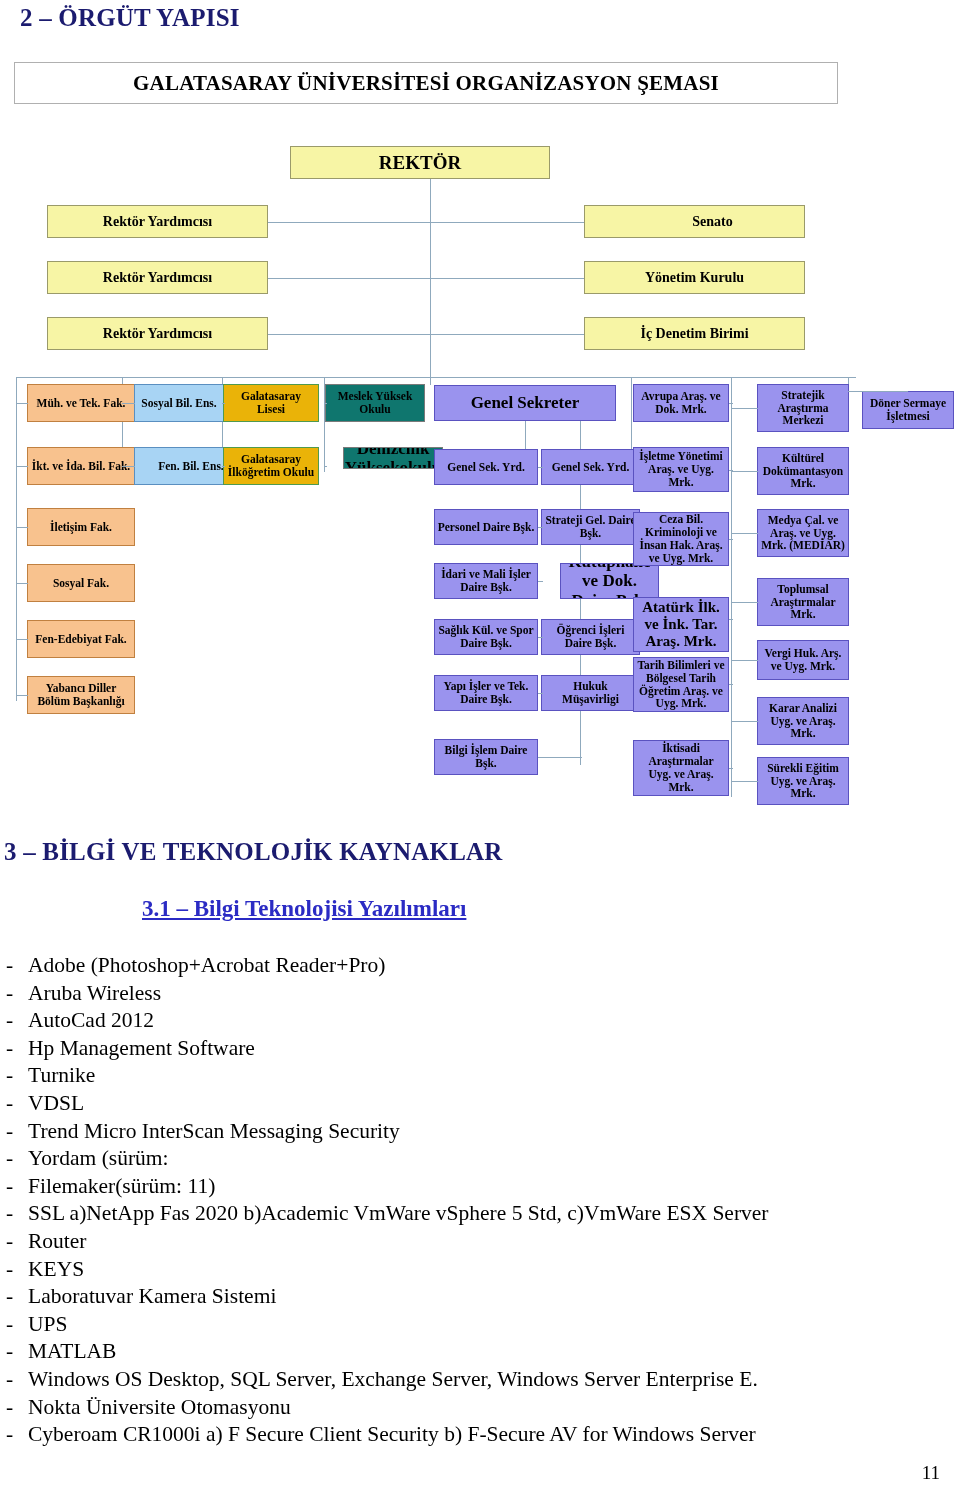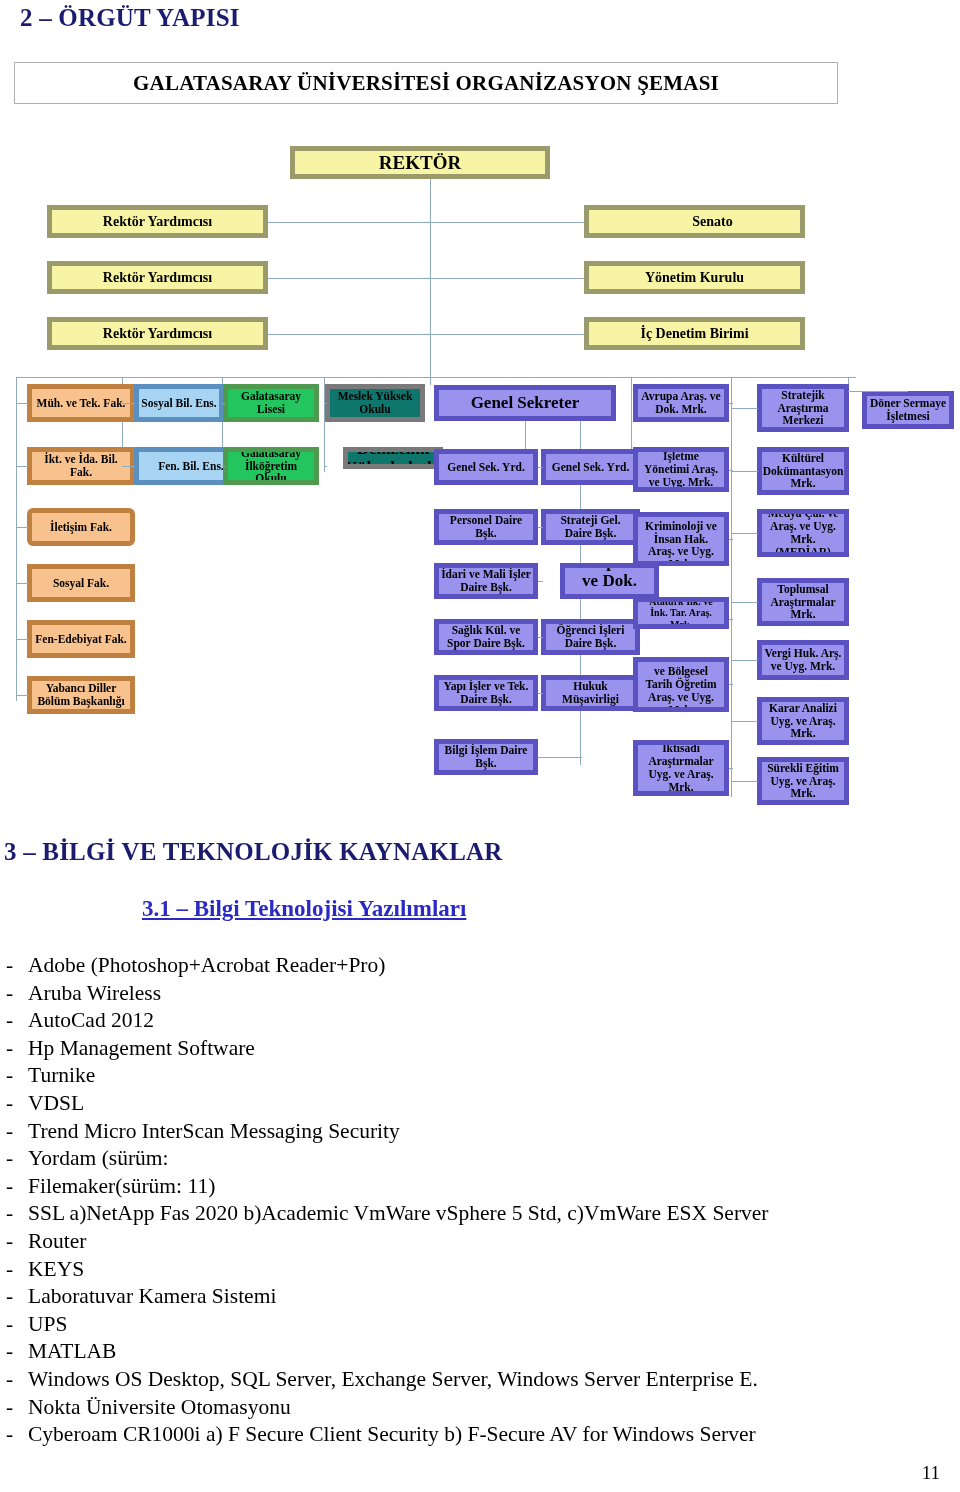--- a/index.html
+++ b/index.html
@@ -46,33 +46,33 @@
     border: 1px solid #b0b0b0;
     background: #ffffff;
     display: flex; align-items: center; justify-content: center;
     font-size: 21px; font-weight: bold;
     font-family: "Liberation Serif", serif;
     letter-spacing: .2px;
   }
 
   .node {
     position: absolute;
-    border: 5px solid #8b5cf6;
+    border: 1px solid #8b5cf6;
     display: flex; align-items: center; justify-content: center;
     text-align: center;
     font-family: "Liberation Serif", serif;
     font-weight: bold;
     line-height: 1.12;
     padding: 1px 2px;
     overflow: hidden;
   }
   .n-yellow { background:#F7F5A5; border-color:#9a9a6a; }
   .n-orange { background:#F8C28E; border-color:#C08040; }
   .n-blue   { background:#A8D4F4; border-color:#5a8fc0; }
-  .n-green  { background:#22c55e; border-color:#4f9a4f; }
+  .n-green  { background:#eab308; border-color:#4f9a4f; }
   .n-white  { background:#0f766e; border-color:#7a7a7a; }
   .n-purple { background:#9A93EE; border-color:#5a52c0; }
 
   .line { position:absolute; background:#8fa9bd; }
   .vline { width:1px; }
   .hline { height:1px; }
 
   
   .bullets {
     position: absolute;
@@ -124,21 +124,21 @@
     <div class="line vline" style="left:222px; top:377px; height:95px;"></div>
     <div class="line vline" style="left:324px; top:377px; height:95px;"></div>
     <div class="line vline" style="left:430px; top:377px; height:8px;"></div>
     <div class="line vline" style="left:580px; top:410px; height:355px;"></div>
     <div class="line vline" style="left:631px; top:377px; height:95px;"></div>
     <div class="line vline" style="left:731px; top:377px; height:420px;"></div>
     <div class="line vline" style="left:848px; top:377px; height:14px;"></div>
 
     <div class="node n-orange" style="left:27px; top:384px; width:108px; height:38px; font-size:11.5px;">Müh. ve Tek. Fak.</div>
     <div class="node n-orange" style="left:27px; top:447px; width:108px; height:38px; font-size:11.5px;">İkt. ve İda. Bil. Fak.</div>
-    <div class="node n-orange" style="left:27px; top:508px; width:108px; height:38px; font-size:11.5px;border-radius:6px;">İletişim Fak.</div>
+    <div class="node n-orange" style="left:27px; top:508px; width:108px; height:38px; font-size:11.5px;">İletişim Fak.</div>
     <div class="node n-orange" style="left:27px; top:564px; width:108px; height:38px; font-size:11.5px;">Sosyal Fak.</div>
     <div class="node n-orange" style="left:27px; top:620px; width:108px; height:38px; font-size:11.5px;">Fen-Edebiyat Fak.</div>
     <div class="node n-orange" style="left:27px; top:676px; width:108px; height:38px; font-size:11.5px;">Yabancı Diller Bölüm Başkanlığı</div>
     <div class="line hline" style="left:16px; top:403px; width:12px;"></div>
     <div class="line hline" style="left:16px; top:466px; width:12px;"></div>
     <div class="line hline" style="left:16px; top:527px; width:12px;"></div>
     <div class="line hline" style="left:16px; top:583px; width:12px;"></div>
     <div class="line hline" style="left:16px; top:639px; width:12px;"></div>
     <div class="line hline" style="left:16px; top:695px; width:12px;"></div>
 
@@ -176,21 +176,21 @@
     <div class="line hline" style="left:538px; top:467px; width:5px;"></div>
     <div class="line hline" style="left:538px; top:527px; width:5px;"></div>
     <div class="line hline" style="left:538px; top:581px; width:5px;"></div>
     <div class="line hline" style="left:538px; top:637px; width:5px;"></div>
     <div class="line hline" style="left:538px; top:693px; width:5px;"></div>
     <div class="line hline" style="left:538px; top:757px; width:44px;"></div>
 
     <div class="node n-purple" style="left:633px; top:384px; width:96px; height:38px; font-size:11.5px;">Avrupa Araş. ve Dok. Mrk.</div>
     <div class="node n-purple" style="left:633px; top:447px; width:96px; height:45px; font-size:11.5px;">İşletme Yönetimi Araş. ve Uyg. Mrk.</div>
     <div class="node n-purple" style="left:633px; top:512px; width:96px; height:54px; font-size:11.5px;">Ceza Bil. Kriminoloji ve İnsan Hak. Araş. ve Uyg. Mrk.</div>
-    <div class="node n-purple" style="left:633px; top:597px; width:96px; height:32px; font-size:10px;">Atatürk İlk. ve İnk. Tar. Araş. Mrk.</div>
+    <div class="node n-purple" style="left:633px; top:597px; width:96px; height:55px; font-size:15px;">Atatürk İlk. ve İnk. Tar. Araş. Mrk.</div>
     <div class="node n-purple" style="left:633px; top:657px; width:96px; height:55px; font-size:11.5px;">Tarih Bilimleri ve Bölgesel Tarih Öğretim Araş. ve Uyg. Mrk.</div>
     <div class="node n-purple" style="left:633px; top:740px; width:96px; height:56px; font-size:11.5px;">İktisadi Araştırmalar Uyg. ve Araş. Mrk.</div>
 
     <div class="line hline" style="left:729px; top:403px; width:4px;"></div>
     <div class="line hline" style="left:729px; top:470px; width:4px;"></div>
     <div class="line hline" style="left:729px; top:539px; width:4px;"></div>
     <div class="line hline" style="left:729px; top:619px; width:4px;"></div>
     <div class="line hline" style="left:729px; top:684px; width:4px;"></div>
     <div class="line hline" style="left:729px; top:768px; width:4px;"></div>
 

